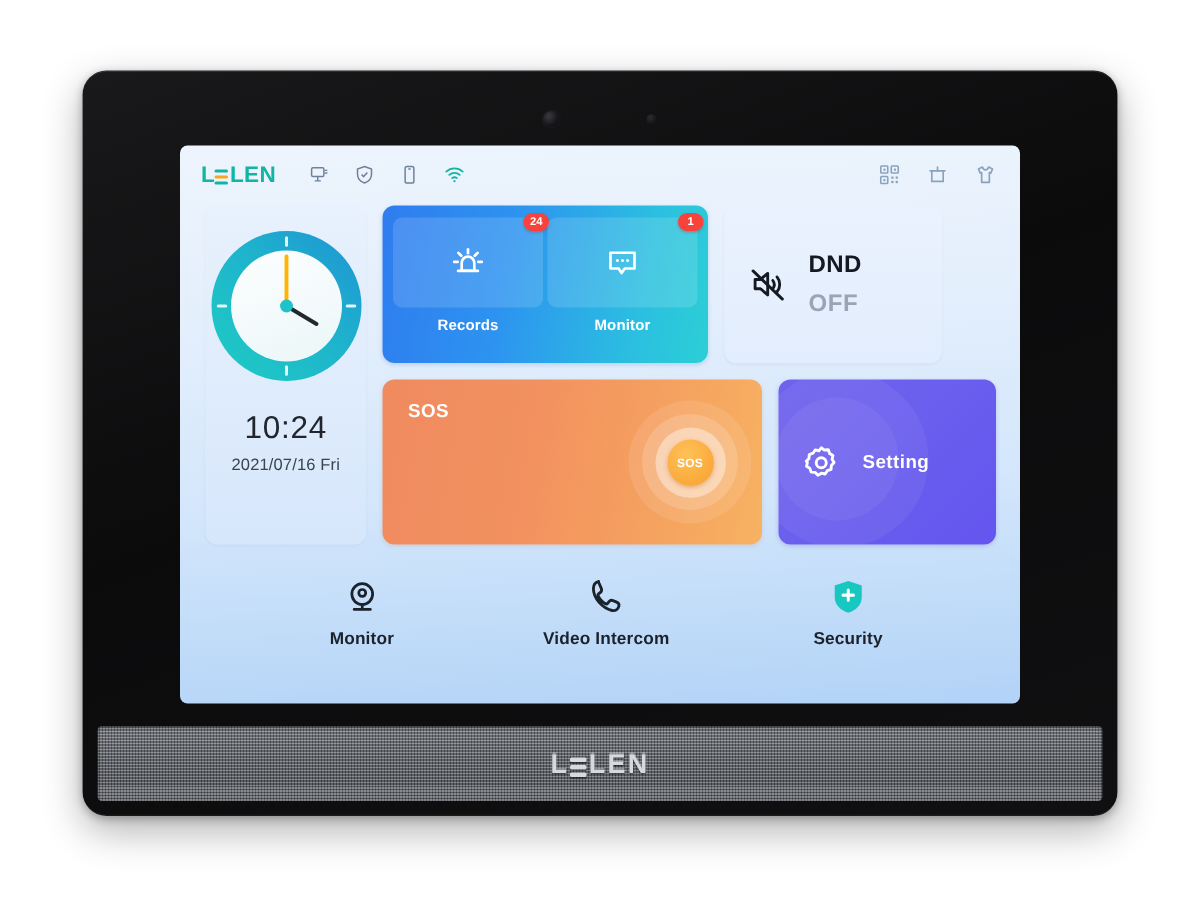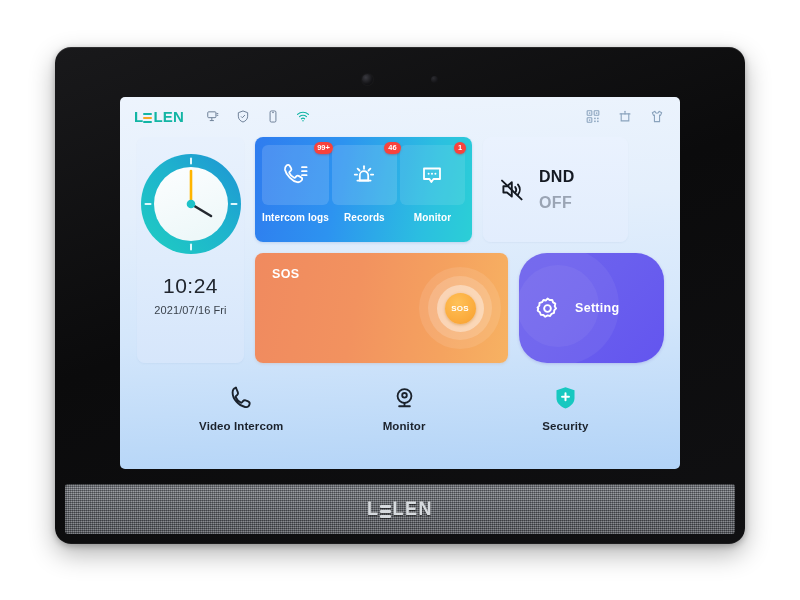--- a/index.html
+++ b/index.html
@@ -206,21 +206,20 @@
     box-shadow: 0 1px 3px rgba(190,120,30,.45);
   }
 
   
   .setting-card{
     width:145px; height:110px;
     background: linear-gradient(135deg,#6f63ec 0%,#6a5fee 45%,#6355ef 100%);
     display:flex; align-items:center; padding-left:16px; gap:15px;
     box-shadow: 0 1px 3px rgba(80,60,190,.22);
     cursor:pointer;
-    border-radius:28px;
   }
   .setting-card::before{
     content:""; position:absolute;
     width:118px; height:118px; border-radius:50%;
     left:-18px; top:-6px;
     background:rgba(255,255,255,.055);
   }
   .setting-card::after{
     content:""; position:absolute;
     width:82px; height:82px; border-radius:50%;
@@ -385,44 +384,34 @@
             <div class="clock-time">10:24</div>
             <div class="clock-date">2021/07/16 Fri</div>
           </div>
 
           <div class="right-col">
 
             <div class="row-top">
 
               <div class="card intercom-card">
 
-                <div class="ic-tile">
-                  <div class="ic-iconbox">
-                    <svg width="28" height="28" viewBox="0 0 28 28" fill="none" stroke="#ffffff" stroke-width="1.8" stroke-linecap="round">
-                      <path d="M5.6 4.4c1.1-1 2.5-.7 3.1.4l1.5 2.6c.5.9.3 1.7-.5 2.4l-1.2 1c-.3.3-.4.6-.2 1 .9 2 2.8 4 4.9 5 .4.2.8.1 1-.2l1-1.2c.7-.8 1.5-1 2.4-.5l2.6 1.5c1.1.6 1.4 2 .4 3.1-1.2 1.3-2.6 2-4.3 1.7C11.4 20.4 5.1 14 4 8.7c-.3-1.7.4-3.1 1.6-4.3z"></path>
-                      <path d="M21 6.2h4.6M21 10.2h4.6M21 14.2h4.6"></path>
-                    </svg>
-                  </div>
-                  <span class="badge">99+</span>
-                  <div class="ic-label">Intercom logs</div>
-                </div>
 
                 <div class="ic-tile">
                   <div class="ic-iconbox">
                     <svg width="28" height="28" viewBox="0 0 28 28" fill="none" stroke="#ffffff" stroke-width="1.8" stroke-linecap="round">
                       <path d="M9.8 19.5v-5.2a4.2 4.2 0 0 1 8.4 0v5.2z"></path>
                       <path d="M7.4 19.6h13.2"></path>
                       <path d="M14 5.2v2.6"></path>
                       <path d="M7.6 7.6l1.9 1.9"></path>
                       <path d="M20.4 7.6l-1.9 1.9"></path>
                       <path d="M4.8 13.6h2.3"></path>
                       <path d="M20.9 13.6h2.3"></path>
                     </svg>
                   </div>
-                  <span class="badge">46</span>
+                  <span class="badge">24</span>
                   <div class="ic-label">Records</div>
                 </div>
 
                 <div class="ic-tile">
                   <div class="ic-iconbox">
                     <svg width="28" height="28" viewBox="0 0 28 28" fill="none" stroke="#ffffff" stroke-width="1.8" stroke-linejoin="round">
                       <path d="M6 7.5h16v10.5h-6.5L13.4 21l-2-3H6z"></path>
                       <circle cx="10.6" cy="12.7" r="1" fill="#fff" stroke="none"></circle>
                       <circle cx="14" cy="12.7" r="1" fill="#fff" stroke="none"></circle>
                       <circle cx="17.4" cy="12.7" r="1" fill="#fff" stroke="none"></circle>
@@ -469,37 +458,37 @@
                 <span class="setting-label">Setting</span>
               </div>
             </div>
           </div>
         </div>
 
         <div class="bottom-nav">
 
           <div class="nav-item">
             <span class="nav-icon">
-              <svg width="24" height="26" viewBox="0 0 24 26" fill="none" stroke="#1b222c" stroke-width="1.9" stroke-linecap="round" stroke-linejoin="round">
-                <path d="M7.1 2.6C5 3.2 3.6 5 3.6 7.4c0 6.6 6 13 12.4 14.6 2.2.5 4.1-.8 4.6-2.9.3-1.3-.3-2.2-1.5-2.7l-2.4-1c-1.1-.5-2 -.2-2.7.7l-.9 1.2c-.3.4-.7.5-1.2.3-2.3-1.1-4.2-3.1-5.2-5.5-.2-.5-.1-.9.3-1.2l1.2-.9c.9-.7 1.1-1.6.7-2.6l-1-2.4C7.4 3.8 6.5 2.4 7.1 2.6z"></path>
-              </svg>
-            </span>
-            <span class="nav-label">Video Intercom</span>
-          </div>
-
-          <div class="nav-item">
-            <span class="nav-icon">
               <svg width="25" height="26" viewBox="0 0 26 26" fill="none" stroke="#1b222c" stroke-width="1.9" stroke-linecap="round">
                 <circle cx="13" cy="11" r="7.2"></circle>
                 <circle cx="13" cy="10.2" r="2.4"></circle>
                 <path d="M13 18.2v3.2"></path>
                 <path d="M7.4 21.6h11.2"></path>
               </svg>
             </span>
             <span class="nav-label">Monitor</span>
+          </div>
+
+          <div class="nav-item">
+            <span class="nav-icon">
+              <svg width="24" height="26" viewBox="0 0 24 26" fill="none" stroke="#1b222c" stroke-width="1.9" stroke-linecap="round" stroke-linejoin="round">
+                <path d="M7.1 2.6C5 3.2 3.6 5 3.6 7.4c0 6.6 6 13 12.4 14.6 2.2.5 4.1-.8 4.6-2.9.3-1.3-.3-2.2-1.5-2.7l-2.4-1c-1.1-.5-2 -.2-2.7.7l-.9 1.2c-.3.4-.7.5-1.2.3-2.3-1.1-4.2-3.1-5.2-5.5-.2-.5-.1-.9.3-1.2l1.2-.9c.9-.7 1.1-1.6.7-2.6l-1-2.4C7.4 3.8 6.5 2.4 7.1 2.6z"></path>
+              </svg>
+            </span>
+            <span class="nav-label">Video Intercom</span>
           </div>
 
           <div class="nav-item">
             <span class="nav-icon">
               <svg width="23" height="26" viewBox="0 0 24 26" fill="none">
                 <path d="M12 1.8 21.4 5v8.1c0 5.2-3.8 8.9-9.4 10.9C6.4 22 2.6 18.3 2.6 13.1V5z" fill="#17c8c0"></path>
                 <path d="M12 8.1v7.2M8.4 11.7h7.2" stroke="#ffffff" stroke-width="2.1" stroke-linecap="round"></path>
               </svg>
             </span>
             <span class="nav-label">Security</span>

